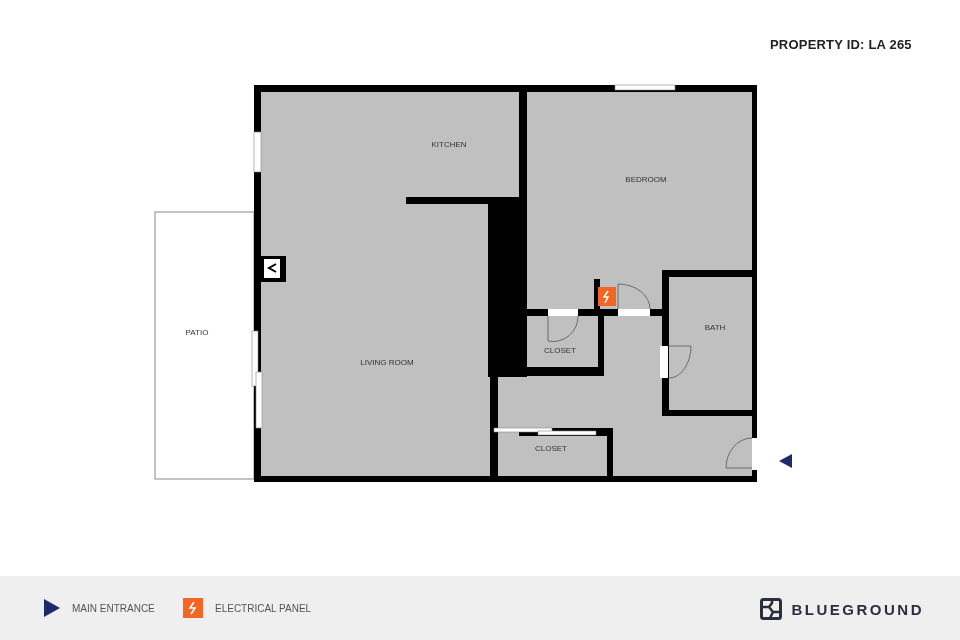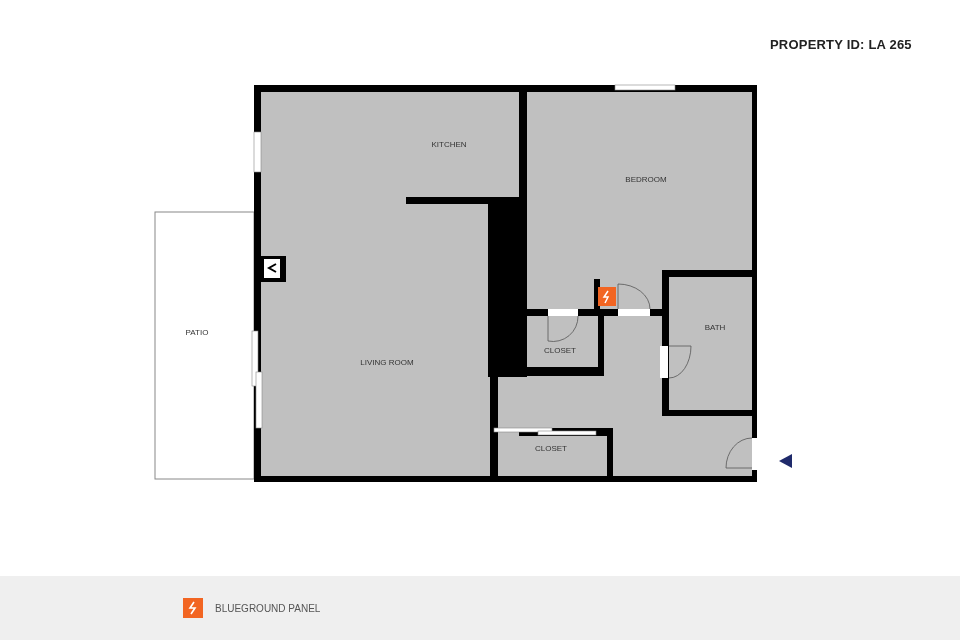--- a/index.html
+++ b/index.html
@@ -81,20 +81,33 @@
   <text class="room-label" x="449" y="147" text-anchor="middle">KITCHEN</text>
   <text class="room-label" x="646" y="182" text-anchor="middle">BEDROOM</text>
   <text class="room-label" x="387" y="365" text-anchor="middle">LIVING ROOM</text>
   <text class="room-label" x="197" y="335" text-anchor="middle">PATIO</text>
   <text class="room-label" x="560" y="353" text-anchor="middle">CLOSET</text>
   <text class="room-label" x="551" y="451" text-anchor="middle">CLOSET</text>
   <text class="room-label" x="715" y="330" text-anchor="middle">BATH</text>
 </svg>
 
 <div class="footer">
+  <div class="legend-item" style="left:44px;">
+    <svg width="16" height="18">
+        <polygon points="0,0 16,9 0,18" fill="#1f2a6b"></polygon>
+      </svg>
+    <span class="legend-text">MAIN ENTRANCE</span>
+  </div>
   <div class="legend-item" style="left:183px;">
     <svg width="20" height="20">
         <rect width="20" height="20" fill="#f26522"></rect>
         <path d="M11 4 L7 10 L12 10 L8 16" fill="none" stroke="#fff" stroke-width="1.6"></path>
       </svg>
-    <span class="legend-text">BLUEGROUND PANEL</span>
+    <span class="legend-text">ELECTRICAL PANEL</span>
+  </div>
+  <div class="brand">
+    <svg width="22" height="22">
+      <rect x="1.5" y="1.5" width="19" height="19" rx="2" fill="none" stroke="#2a2f3d" stroke-width="3"></rect>
+      <path d="M3 9 L9 9 L12 5 L12 2 M9 9 L13 14 L20 14 M13 14 L10 20" fill="none" stroke="#2a2f3d" stroke-width="2.5"></path>
+    </svg>
+    <span class="brand-text">BLUEGROUND</span>
   </div>
 </div>
 
 </body></html>

